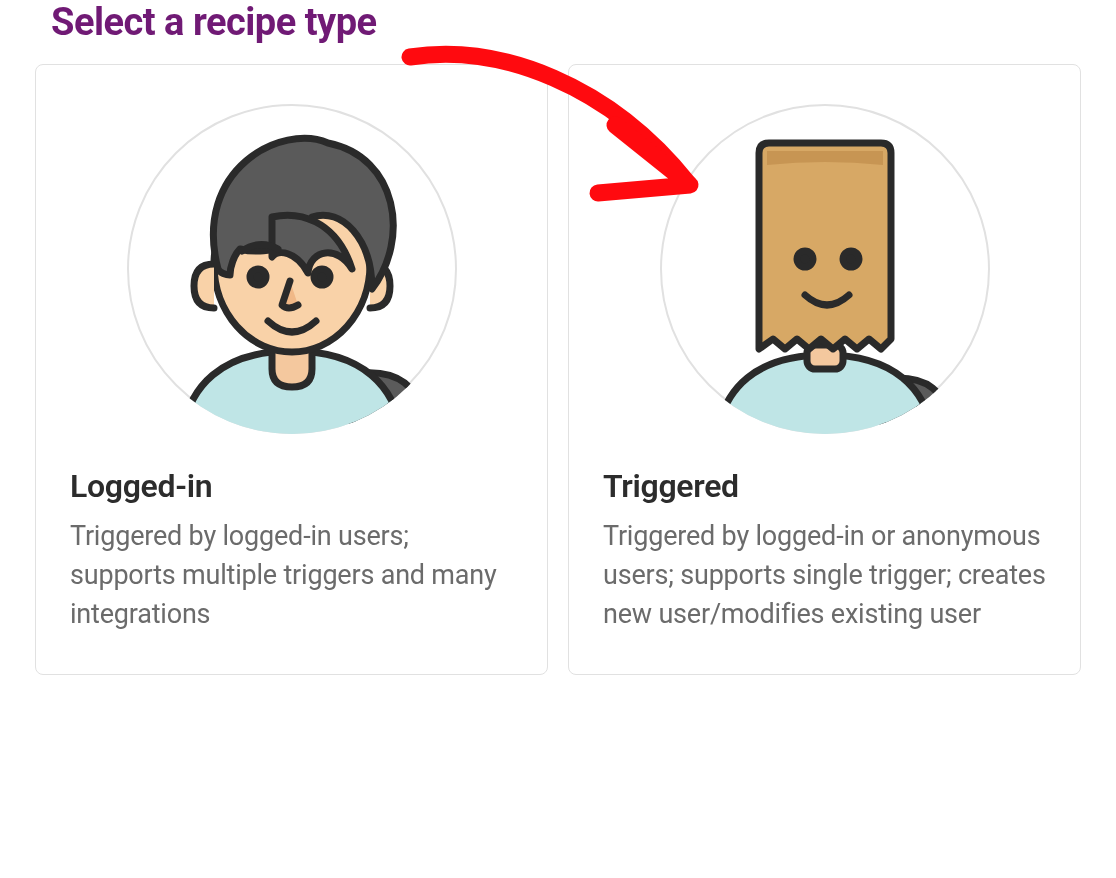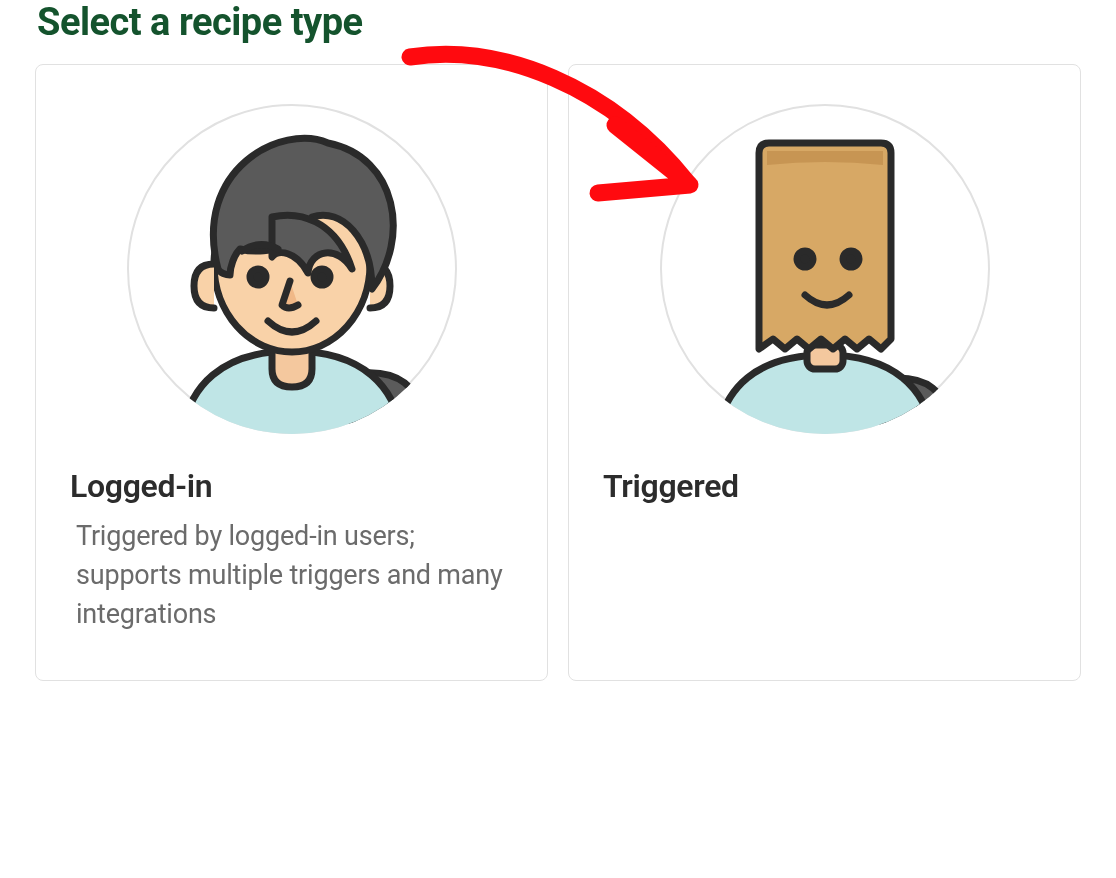--- a/index.html
+++ b/index.html
@@ -14,22 +14,22 @@
     overflow: hidden;
   }
   .page {
     padding: 0 35px 40px 35px;
     box-sizing: border-box;
     width: 100%;
   }
   h1.title {
     font-size: 38px;
     font-weight: 700;
-    color: #14532d;
-    margin: 0 0 20px 2px;
+    color: #701a75;
+    margin: 0 0 20px 16px;
     letter-spacing: -0.5px;
   }
   .cards {
     display: flex;
     gap: 20px;
   }
   .card {
     flex: 1 1 0;
     border: 1px solid #e1e1e1;
     border-radius: 8px;
@@ -52,21 +52,21 @@
     font-size: 32px;
     font-weight: 600;
     color: #2c2c2c;
     margin: 0 0 12px 0;
     letter-spacing: -0.3px;
   }
   .card-desc {
     font-size: 27px;
     line-height: 1.45;
     color: #6b6b6b;
-    margin: 6px;
+    margin: 0;
     letter-spacing: -0.2px;
   }
   .annotation {
     position: absolute;
     left: 390px;
     top: 25px;
     width: 350px;
     height: 200px;
     pointer-events: none;
   }
@@ -164,20 +164,21 @@
 
               <circle cx="150" cy="160" r="8" fill="#2a2a2a"></circle>
               <circle cx="196" cy="160" r="8" fill="#2a2a2a"></circle>
 
               <path d="M150 196 q22 20 44 0" fill="none"></path>
             </g>
           </g>
         </svg>
       </div>
       <h2 class="card-title">Triggered</h2>
+      <p class="card-desc">Triggered by logged-in or anonymous users; supports single trigger; creates new user/modifies existing user</p>
     </div>
 
   </div>
 </div>
 
 <svg class="annotation" viewBox="0 0 350 200">
   <g fill="none" stroke="#ff0a0f" stroke-width="17" stroke-linecap="round" stroke-linejoin="round">
     <path d="M20 32 C 110 18, 220 60, 298 158"></path>
     <path d="M225 100 L300 160 L208 168"></path>
   </g>

